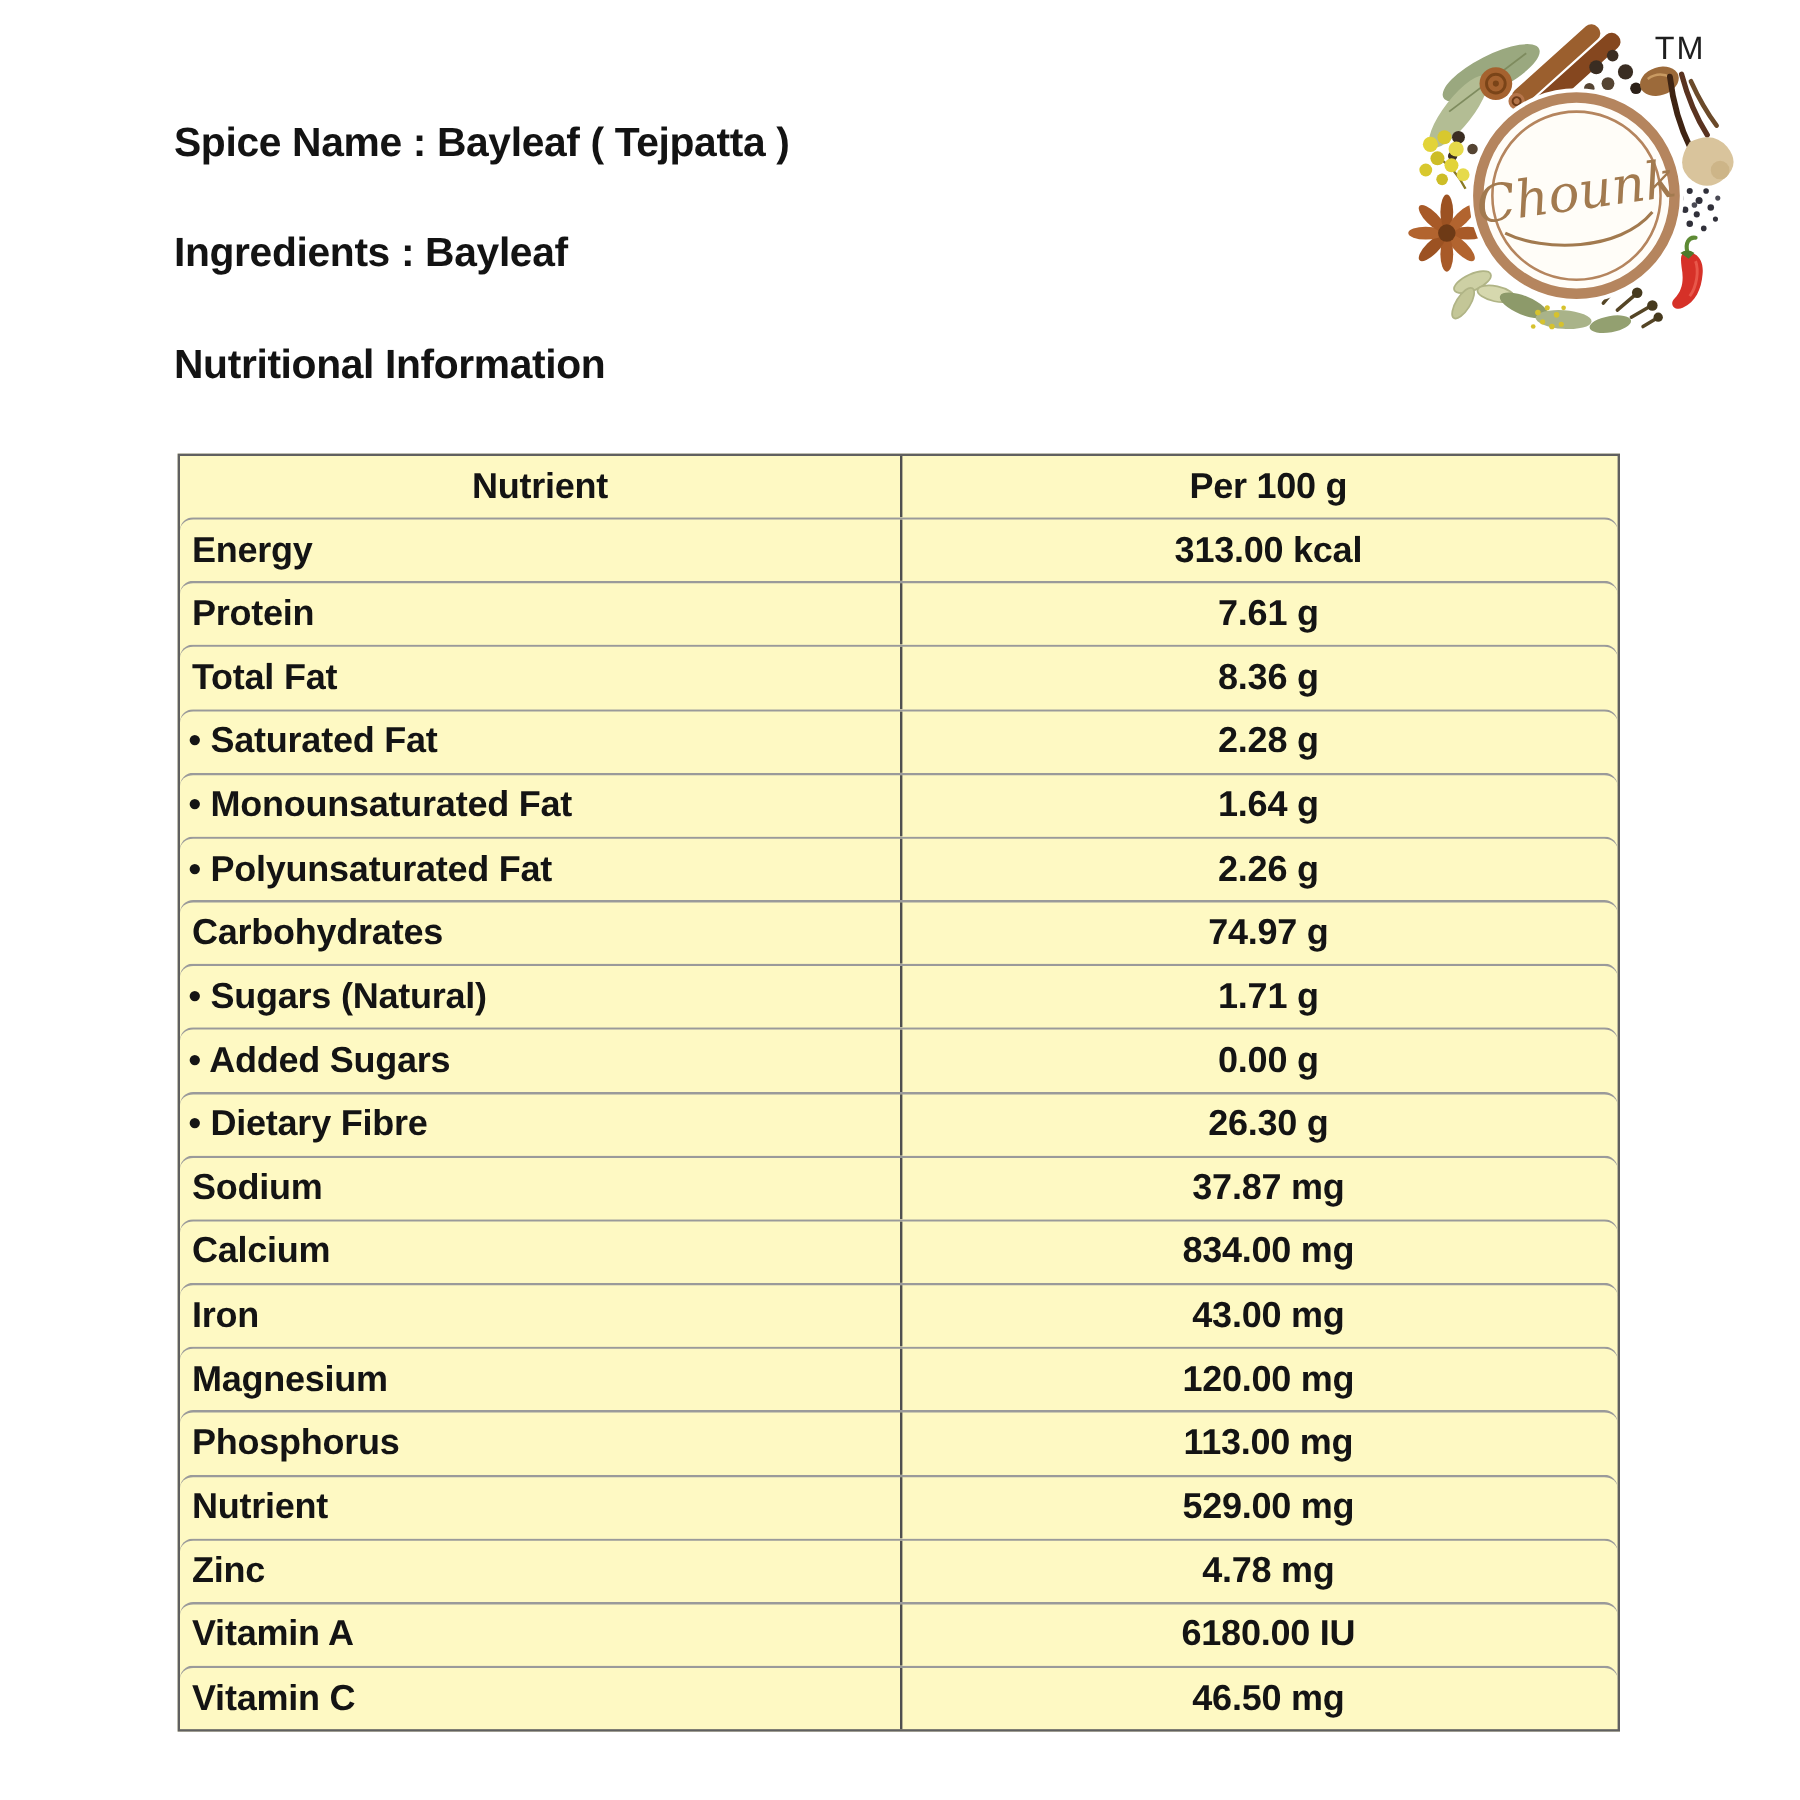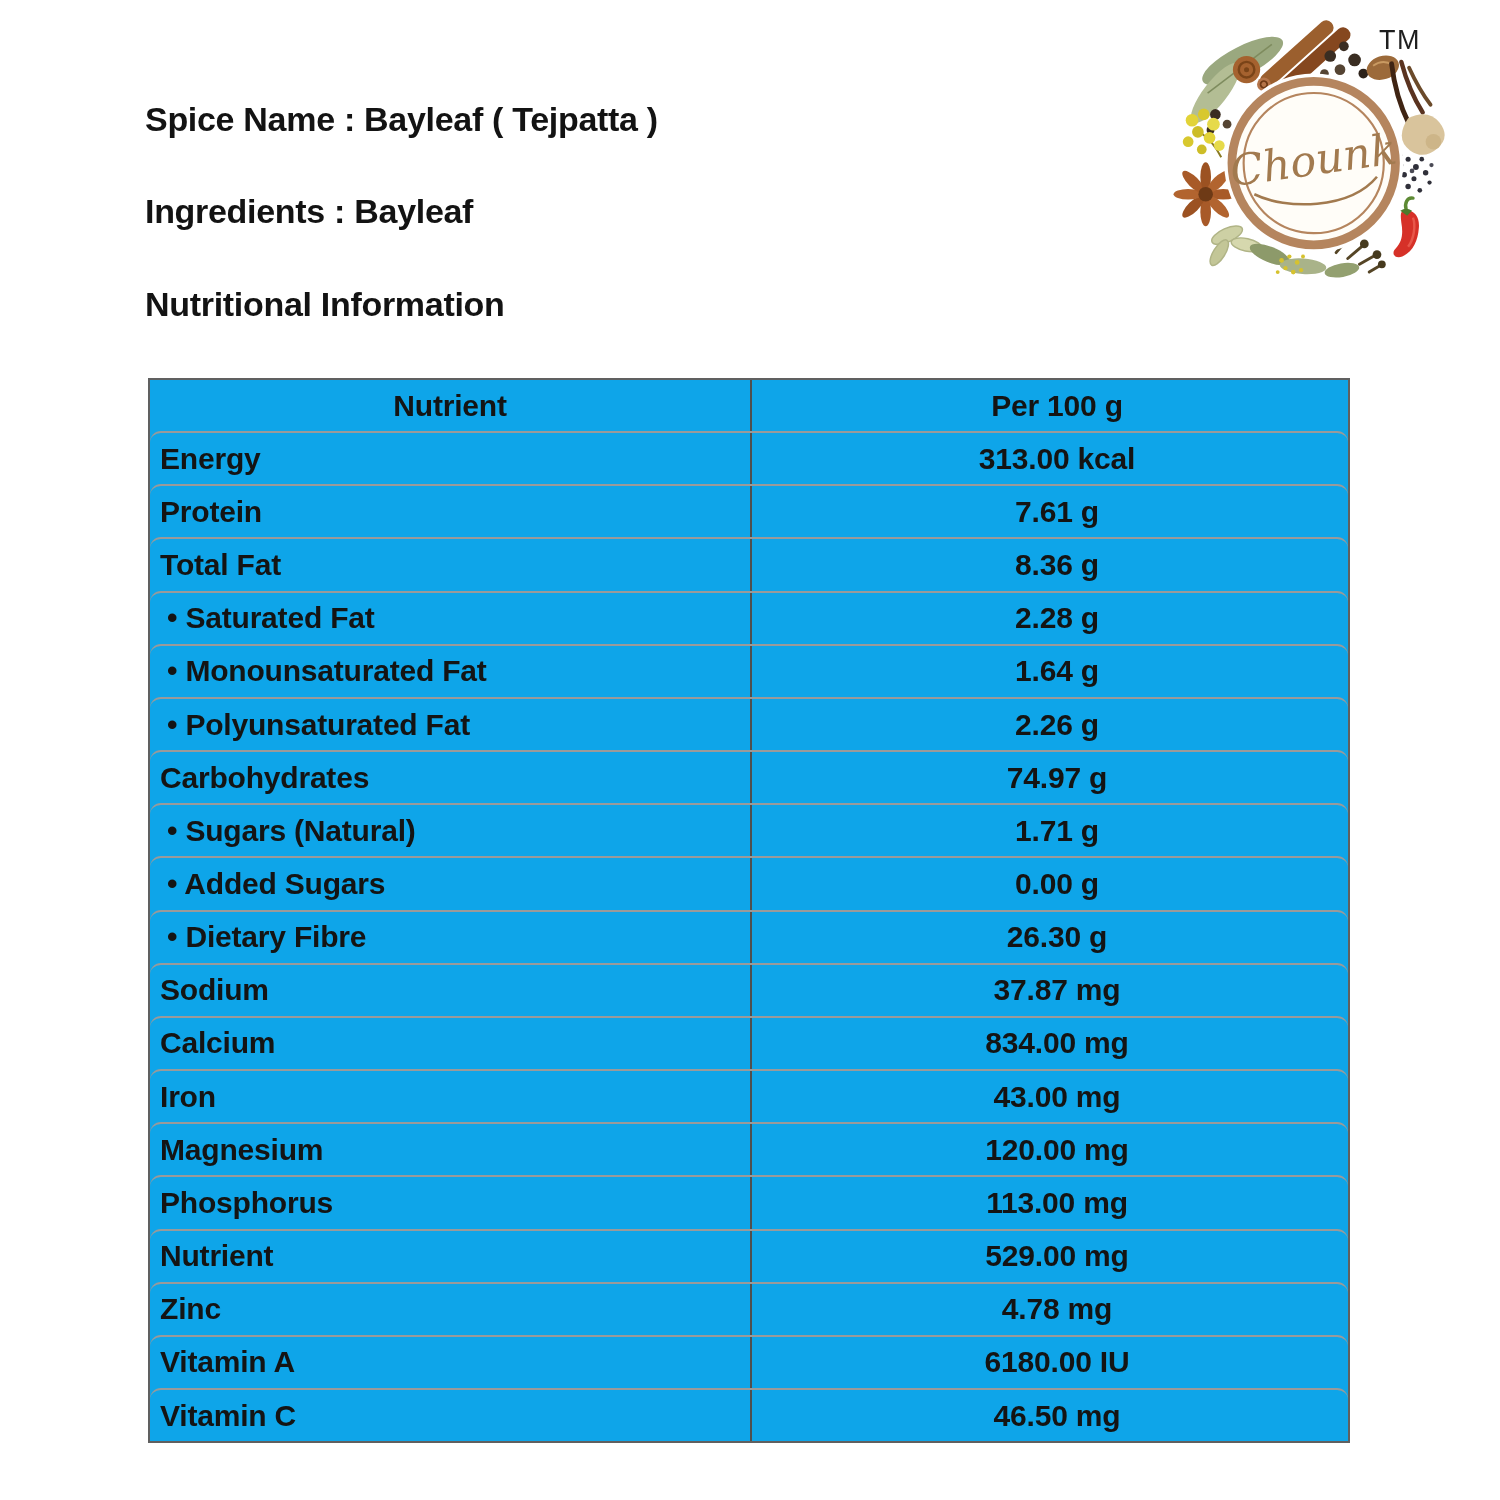--- a/index.html
+++ b/index.html
@@ -50,21 +50,21 @@
   
   .nutri-table {
     position: absolute;
     left: 148px;
     top: 378px;
     width: 1202px;
     height: 1065px;
     border: 2px solid #606060;
     display: flex;
     flex-direction: column;
-    background: #0ea5e9;
+    background: #fef9c3;
   }
   .tbody { display: contents; }
   .t-row {
     flex: 1;
     display: flex;
     min-height: 0;
   }
   .tbody .t-row { border-top: 2px solid #9a9a9a; border-radius: 11px; }
   .cell {
     display: flex;
@@ -81,21 +81,21 @@
     flex: 0 0 602px;
     border-right: 2px solid #4f4f4f;
     padding-left: 10px;
   }
   .c2 {
     flex: 1;
     justify-content: center;
     padding-left: 14px;
   }
   .center { justify-content: center; padding-left: 0; }
-  .indent { padding-left: 17px; }
+  .indent { padding-left: 7px; }
 </style>
 </head>
 <body>
 
 <div class="canvas">
 
   <div class="heading" id="spice-line">Spice Name : Bayleaf ( Tejpatta )</div>
   <div class="heading" id="ingredients-line">Ingredients : Bayleaf</div>
   <div class="heading" id="section-title">Nutritional Information</div>
 

